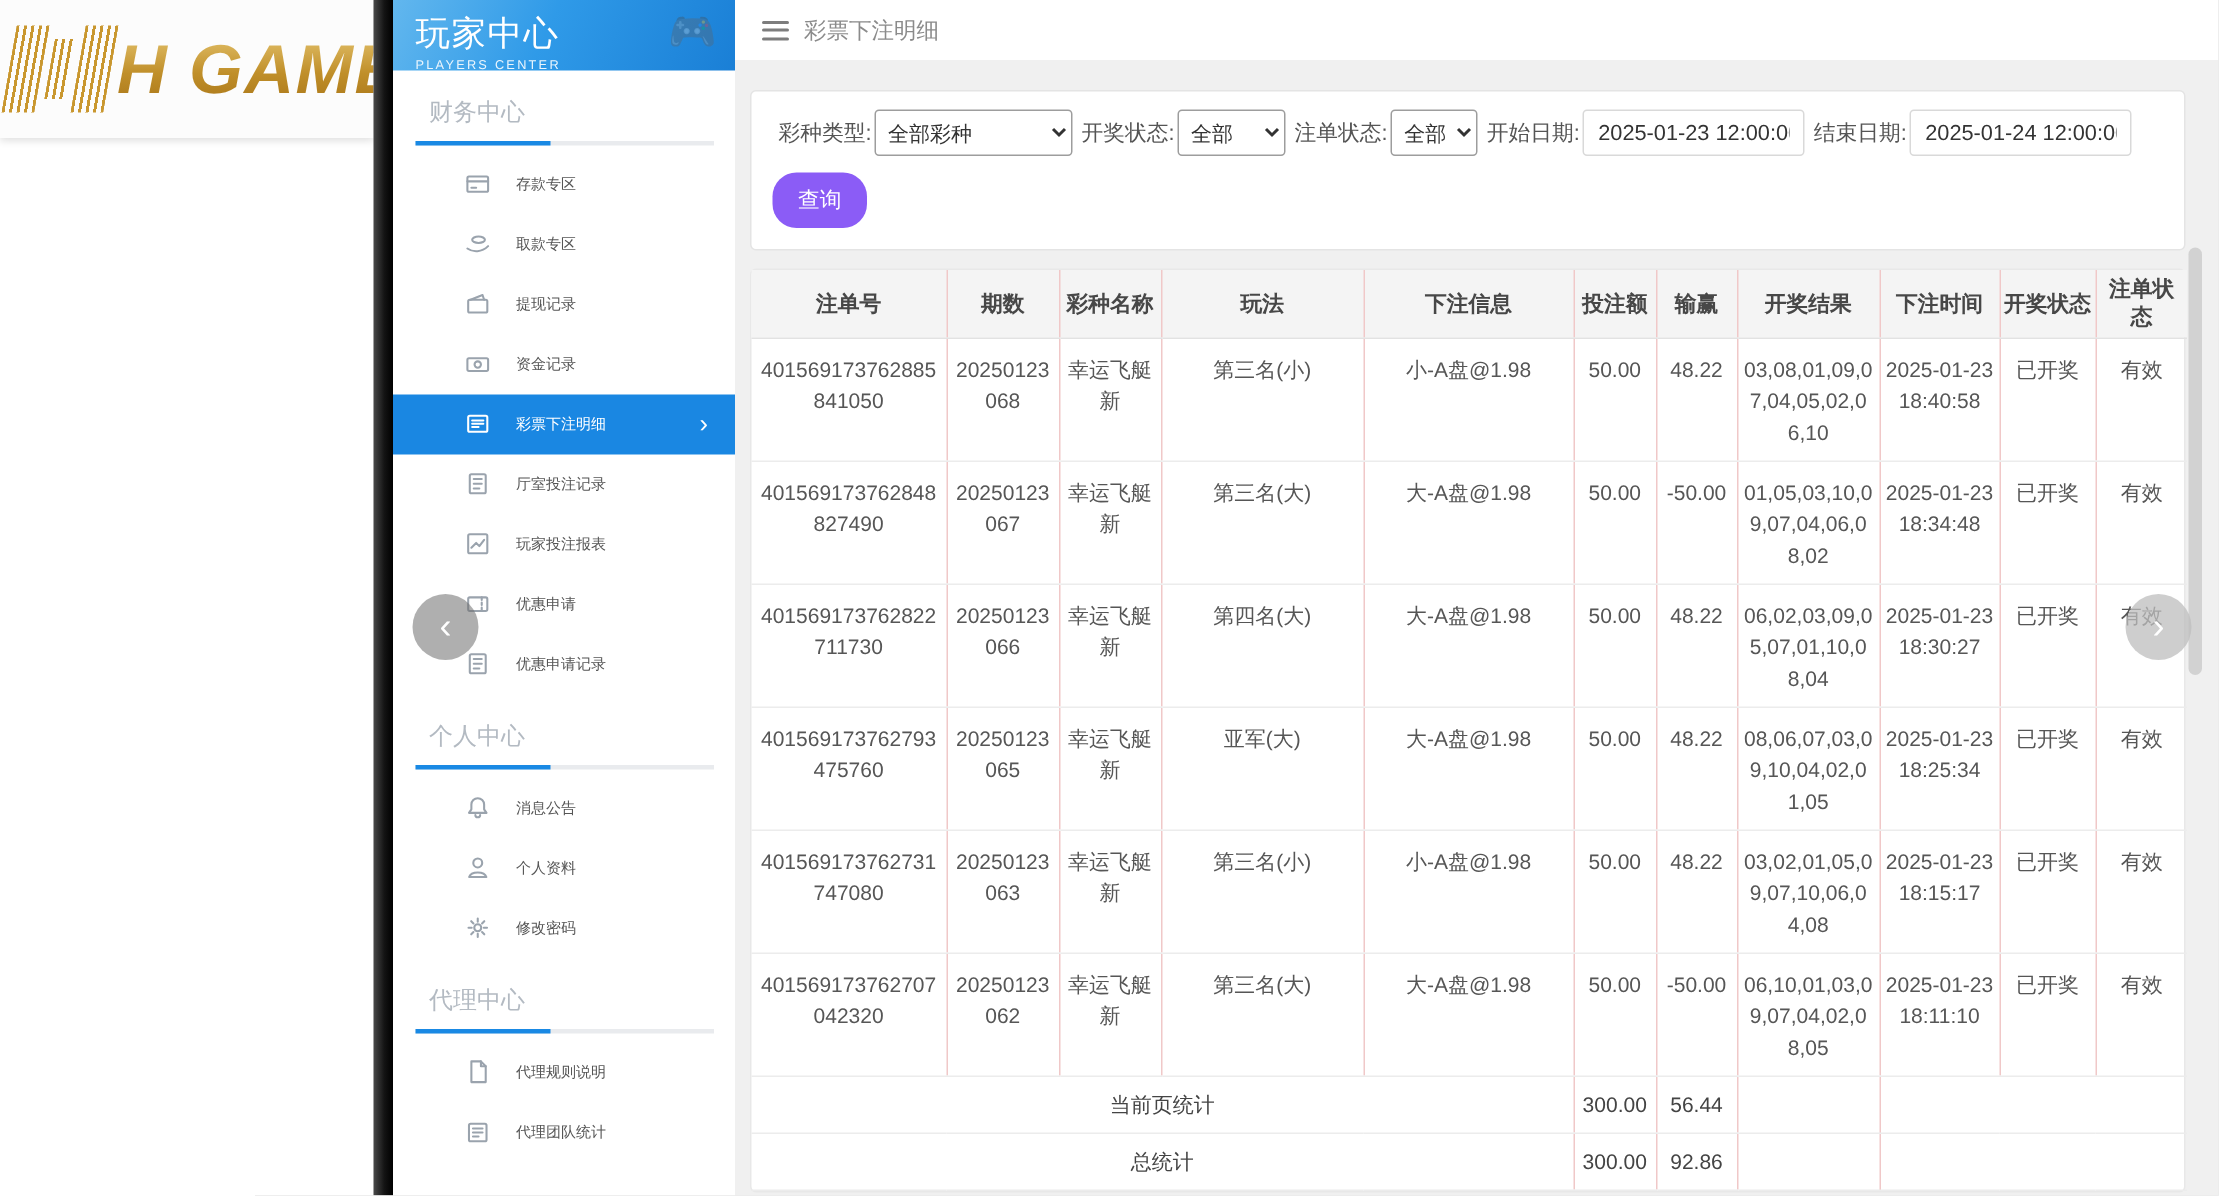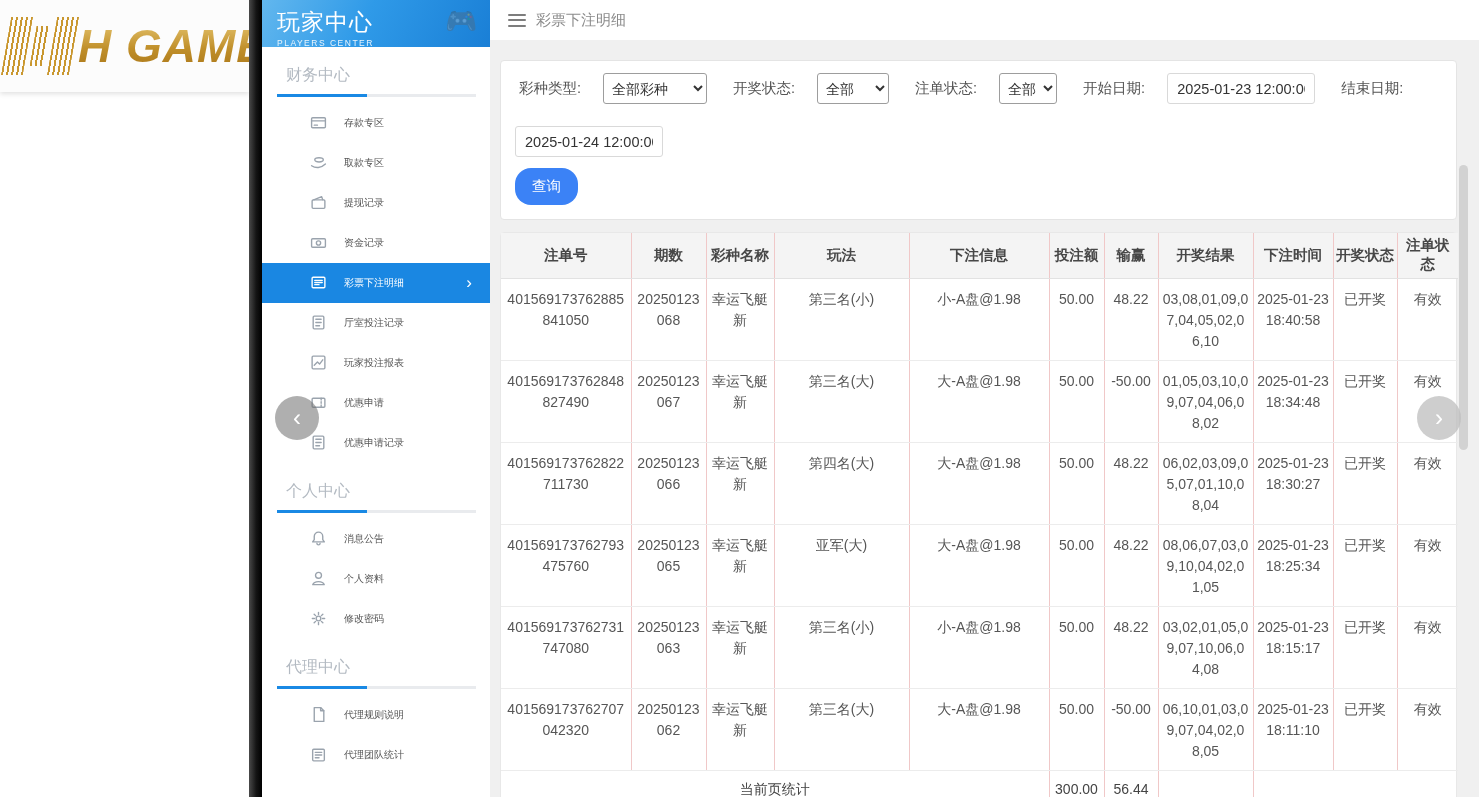--- a/index.html
+++ b/index.html
@@ -44,28 +44,28 @@
 
   
   .main { position:absolute; left:490px; top:0; width:989px; height:797px; background:#f0f0f0; }
   .topbar { height:40px; background:#fff; display:flex; align-items:center; padding-left:18px; gap:10px; }
   .hamburger { width:18px; display:flex; flex-direction:column; gap:3.5px; cursor:pointer; }
   .hamburger b { height:2px; background:#7d7d7d; border-radius:1px; }
   .topbar .crumb { color:#8b8b8b; font-size:15px; }
 
   .card { background:#fff; border:1px solid #e4e4e4; border-radius:4px; margin:0 22px 0 10px; }
   .filter-card { margin-top:20px; padding:12px 14px 14px 14px; }
-  .filter-row { display:flex; align-items:center; flex-wrap:wrap; gap:22px; font-size:14.5px; color:#555; }
+  .filter-row { display:flex; align-items:center; flex-wrap:wrap; gap:2px; font-size:14.5px; color:#555; }
   .filter-row label { margin-left:4px; }
   .filter-row select { height:31px; border:1px solid #9d9d9d; border-radius:3px; background:#fff;
       font-size:14px; color:#333; padding:0 4px; font-family:inherit; }
-  .sel-lottery { width:104px; } .sel-draw { width:72px; } .sel-bet { width:58px; }
+  .sel-lottery { width:132px; } .sel-draw { width:72px; } .sel-bet { width:58px; }
   .filter-row input[type=text] { height:31px; border:1px solid #d9d9d9; border-radius:3px;
       font-size:14.5px; color:#333; padding:0 9px; width:148px; font-family:inherit; }
-  .btn-search { margin-top:11px; background:#3b82f6; color:#fff; border:none; border-radius:16px;
+  .btn-search { margin-top:11px; background:#8b5cf6; color:#fff; border:none; border-radius:16px;
       font-size:14.5px; padding:9px 17px; cursor:pointer; font-family:inherit; }
 
   .table-card { margin-top:12px; border:1px solid #e8e8e8; }
   table.bets { width:100%; border-collapse:collapse; table-layout:fixed; }
   table.bets th { background:#f4f4f4; color:#474747; font-size:14.5px; font-weight:bold;
       height:45px; border-left:1px solid #f0c8c8; border-bottom:1px solid #e2e2e2; padding:0 2px; }
   table.bets th:first-child { border-left:none; }
   table.bets td { color:#565656; font-size:14px; text-align:center; vertical-align:middle;
       border-left:1px solid #f0c8c8; border-bottom:1px solid #ececec; padding:8px 3px;
       word-break:break-all; line-height:1.5; }

